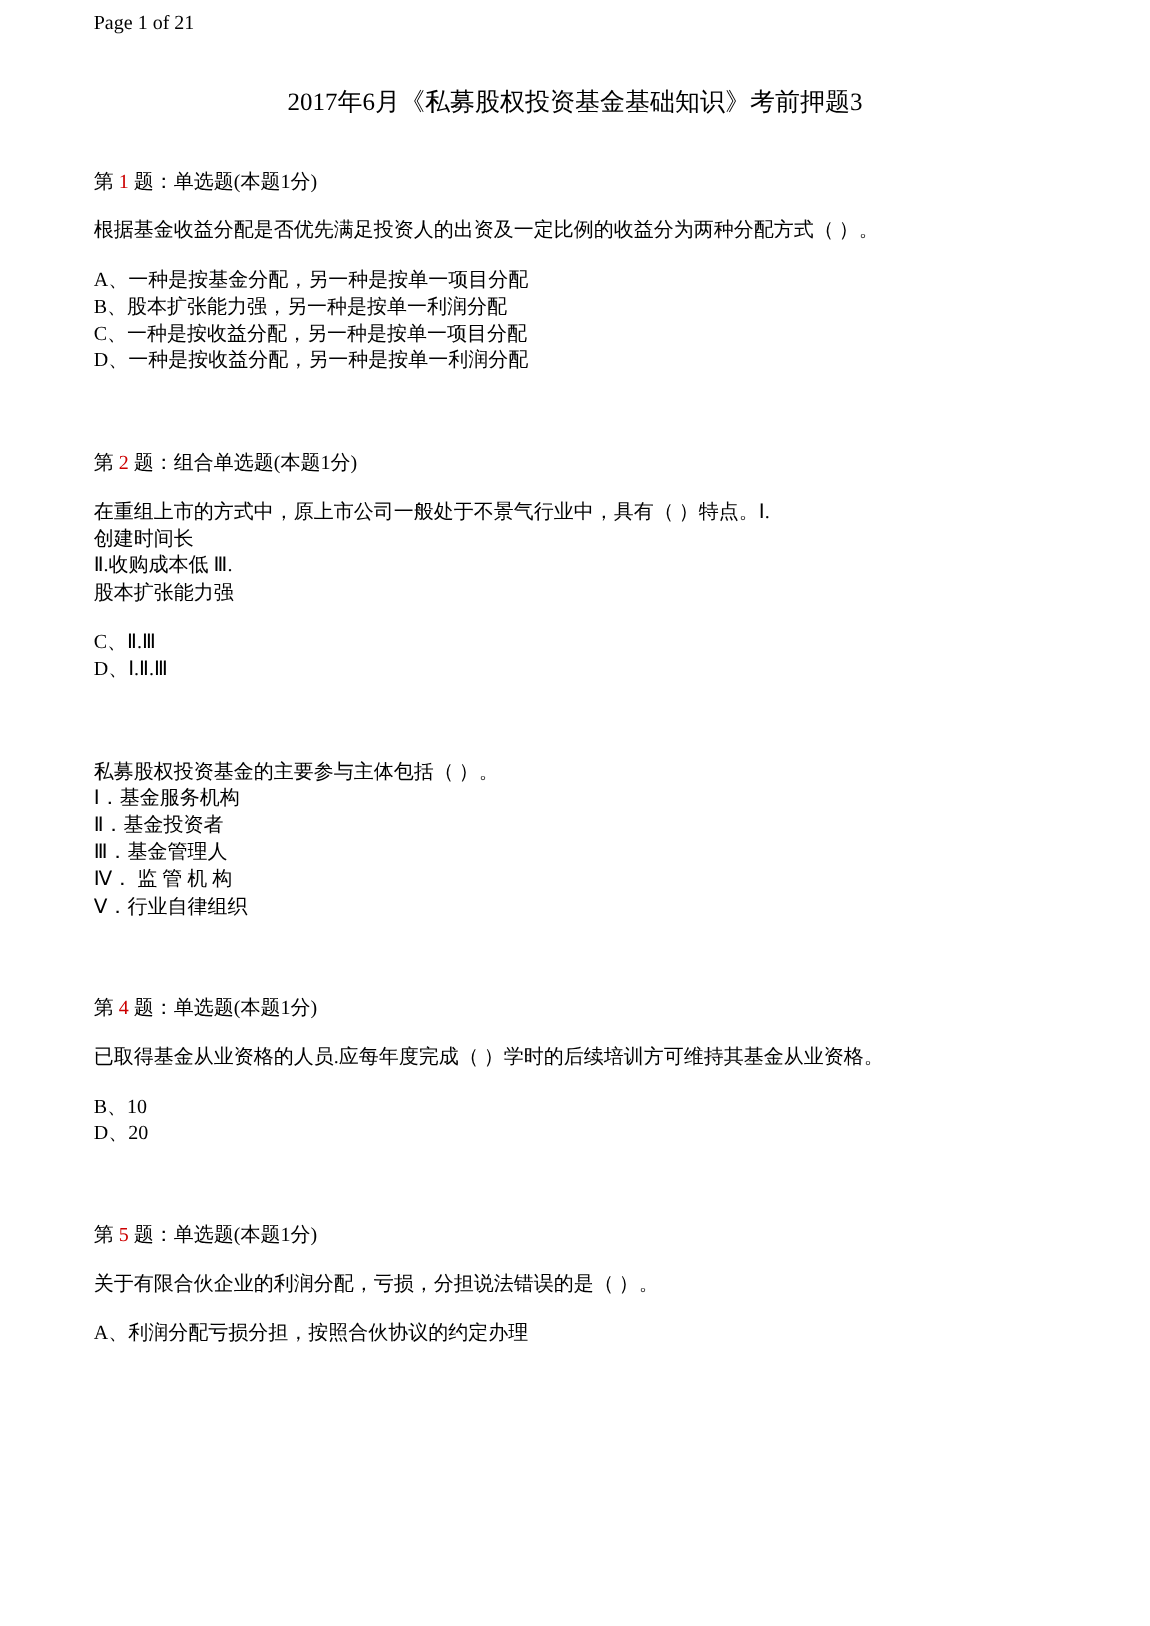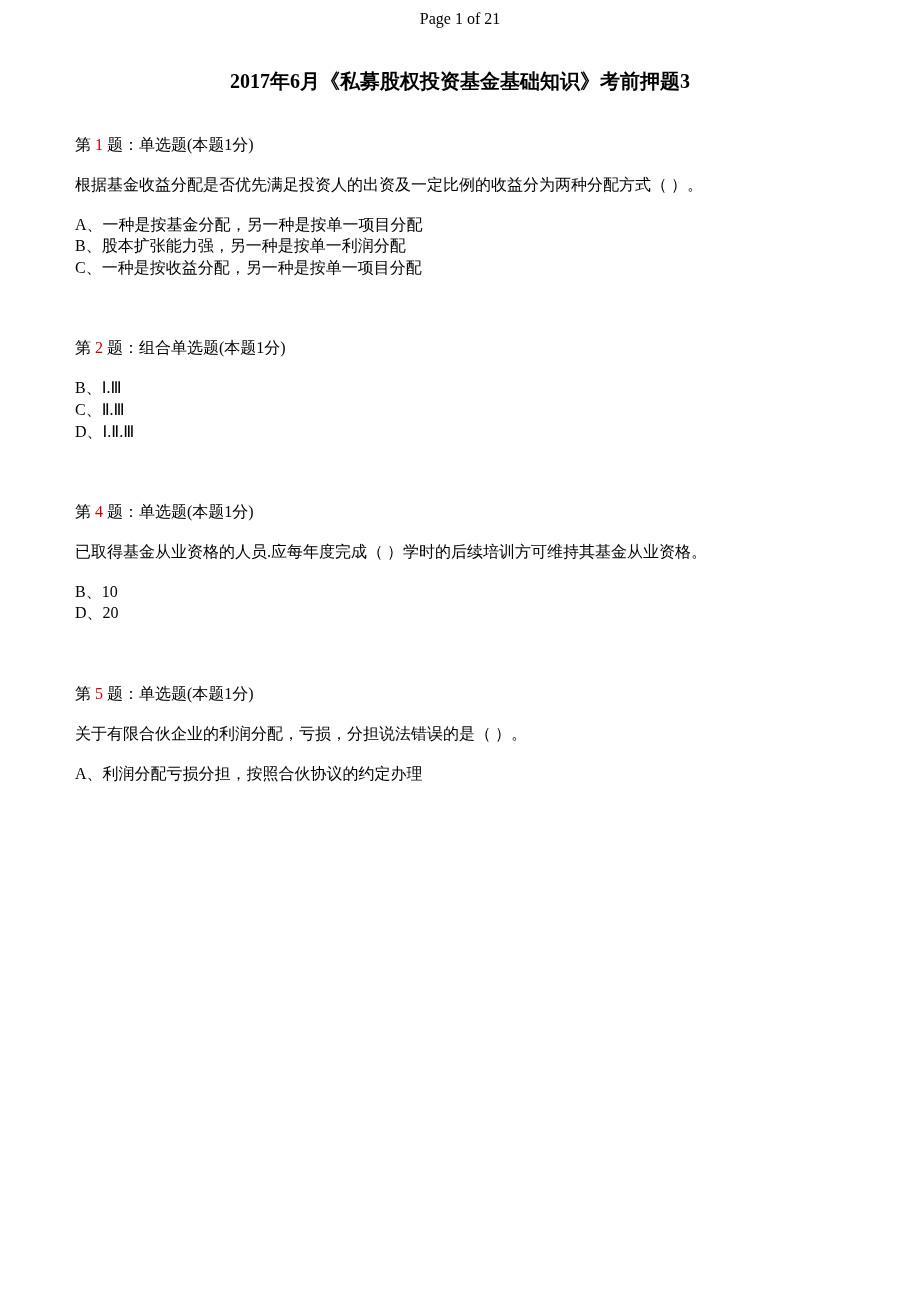--- a/index.html
+++ b/index.html
@@ -11,30 +11,30 @@
       font-family: "SimSun", "宋体", serif;
       font-size: 16px;
       color: #000;
       background: #fff;
       width: 920px;
       min-height: 1301px;
       position: relative;
       padding: 10px 75px 40px 75px;
     }
     .page-header {
-      text-align: center;
+      text-align: left;
       font-family: "Times New Roman", serif;
       font-size: 16px;
       padding-right: 0;
       margin-bottom: 40px;
     }
     .title {
       text-align: center;
       font-size: 20px;
-      font-weight: bold;
+      font-weight: normal;
       margin-bottom: 40px;
     }
     .question-block {
       margin-bottom: 60px;
     }
     .question-header {
       margin-bottom: 18px;
     }
     .q-prefix {
       color: #000;
@@ -72,35 +72,49 @@
   <div class="question-header">
     <span class="q-prefix">第 </span><span class="q-num">1</span><span class="q-suffix"> 题：单选题(本题1分)</span>
   </div>
   <div class="question-text question-lines">
     <div>根据基金收益分配是否优先满足投资人的出资及一定比例的收益分为两种分配方式（ ）。</div>
   </div>
   <div class="options">
     <div>A、一种是按基金分配，另一种是按单一项目分配</div>
     <div>B、股本扩张能力强，另一种是按单一利润分配</div>
     <div>C、一种是按收益分配，另一种是按单一项目分配</div>
+    <div>D、一种是按收益分配，另一种是按单一利润分配</div>
   </div>
 </div>
 
 <div class="question-block">
   <div class="question-header">
     <span class="q-prefix">第 </span><span class="q-num">2</span><span class="q-suffix"> 题：组合单选题(本题1分)</span>
   </div>
+  <div class="question-text question-lines">
+    <div>在重组上市的方式中，原上市公司一般处于不景气行业中，具有（  ）特点。Ⅰ.</div>
+    <div>创建时间长</div>
+    <div>Ⅱ.收购成本低   Ⅲ.</div>
+    <div>股本扩张能力强</div>
+  </div>
   <div class="options">
-    <div>B、Ⅰ.Ⅲ</div>
     <div>C、Ⅱ.Ⅲ</div>
     <div>D、Ⅰ.Ⅱ.Ⅲ</div>
   </div>
 </div>
 
 <div class="question-block">
+  <div class="question-text question-lines">
+    <div>私募股权投资基金的主要参与主体包括（  ）。</div>
+    <div>Ⅰ．基金服务机构</div>
+    <div>Ⅱ．基金投资者</div>
+    <div>Ⅲ．基金管理人</div>
+    <div>Ⅳ． 监 管 机 构</div>
+    <div>Ⅴ．行业自律组织</div>
+  </div>
 </div>
 
 <div class="question-block">
   <div class="question-header">
     <span class="q-prefix">第 </span><span class="q-num">4</span><span class="q-suffix"> 题：单选题(本题1分)</span>
   </div>
   <div class="question-text question-lines">
     <div>已取得基金从业资格的人员.应每年度完成（ ）学时的后续培训方可维持其基金从业资格。</div>
   </div>
   <div class="options">

